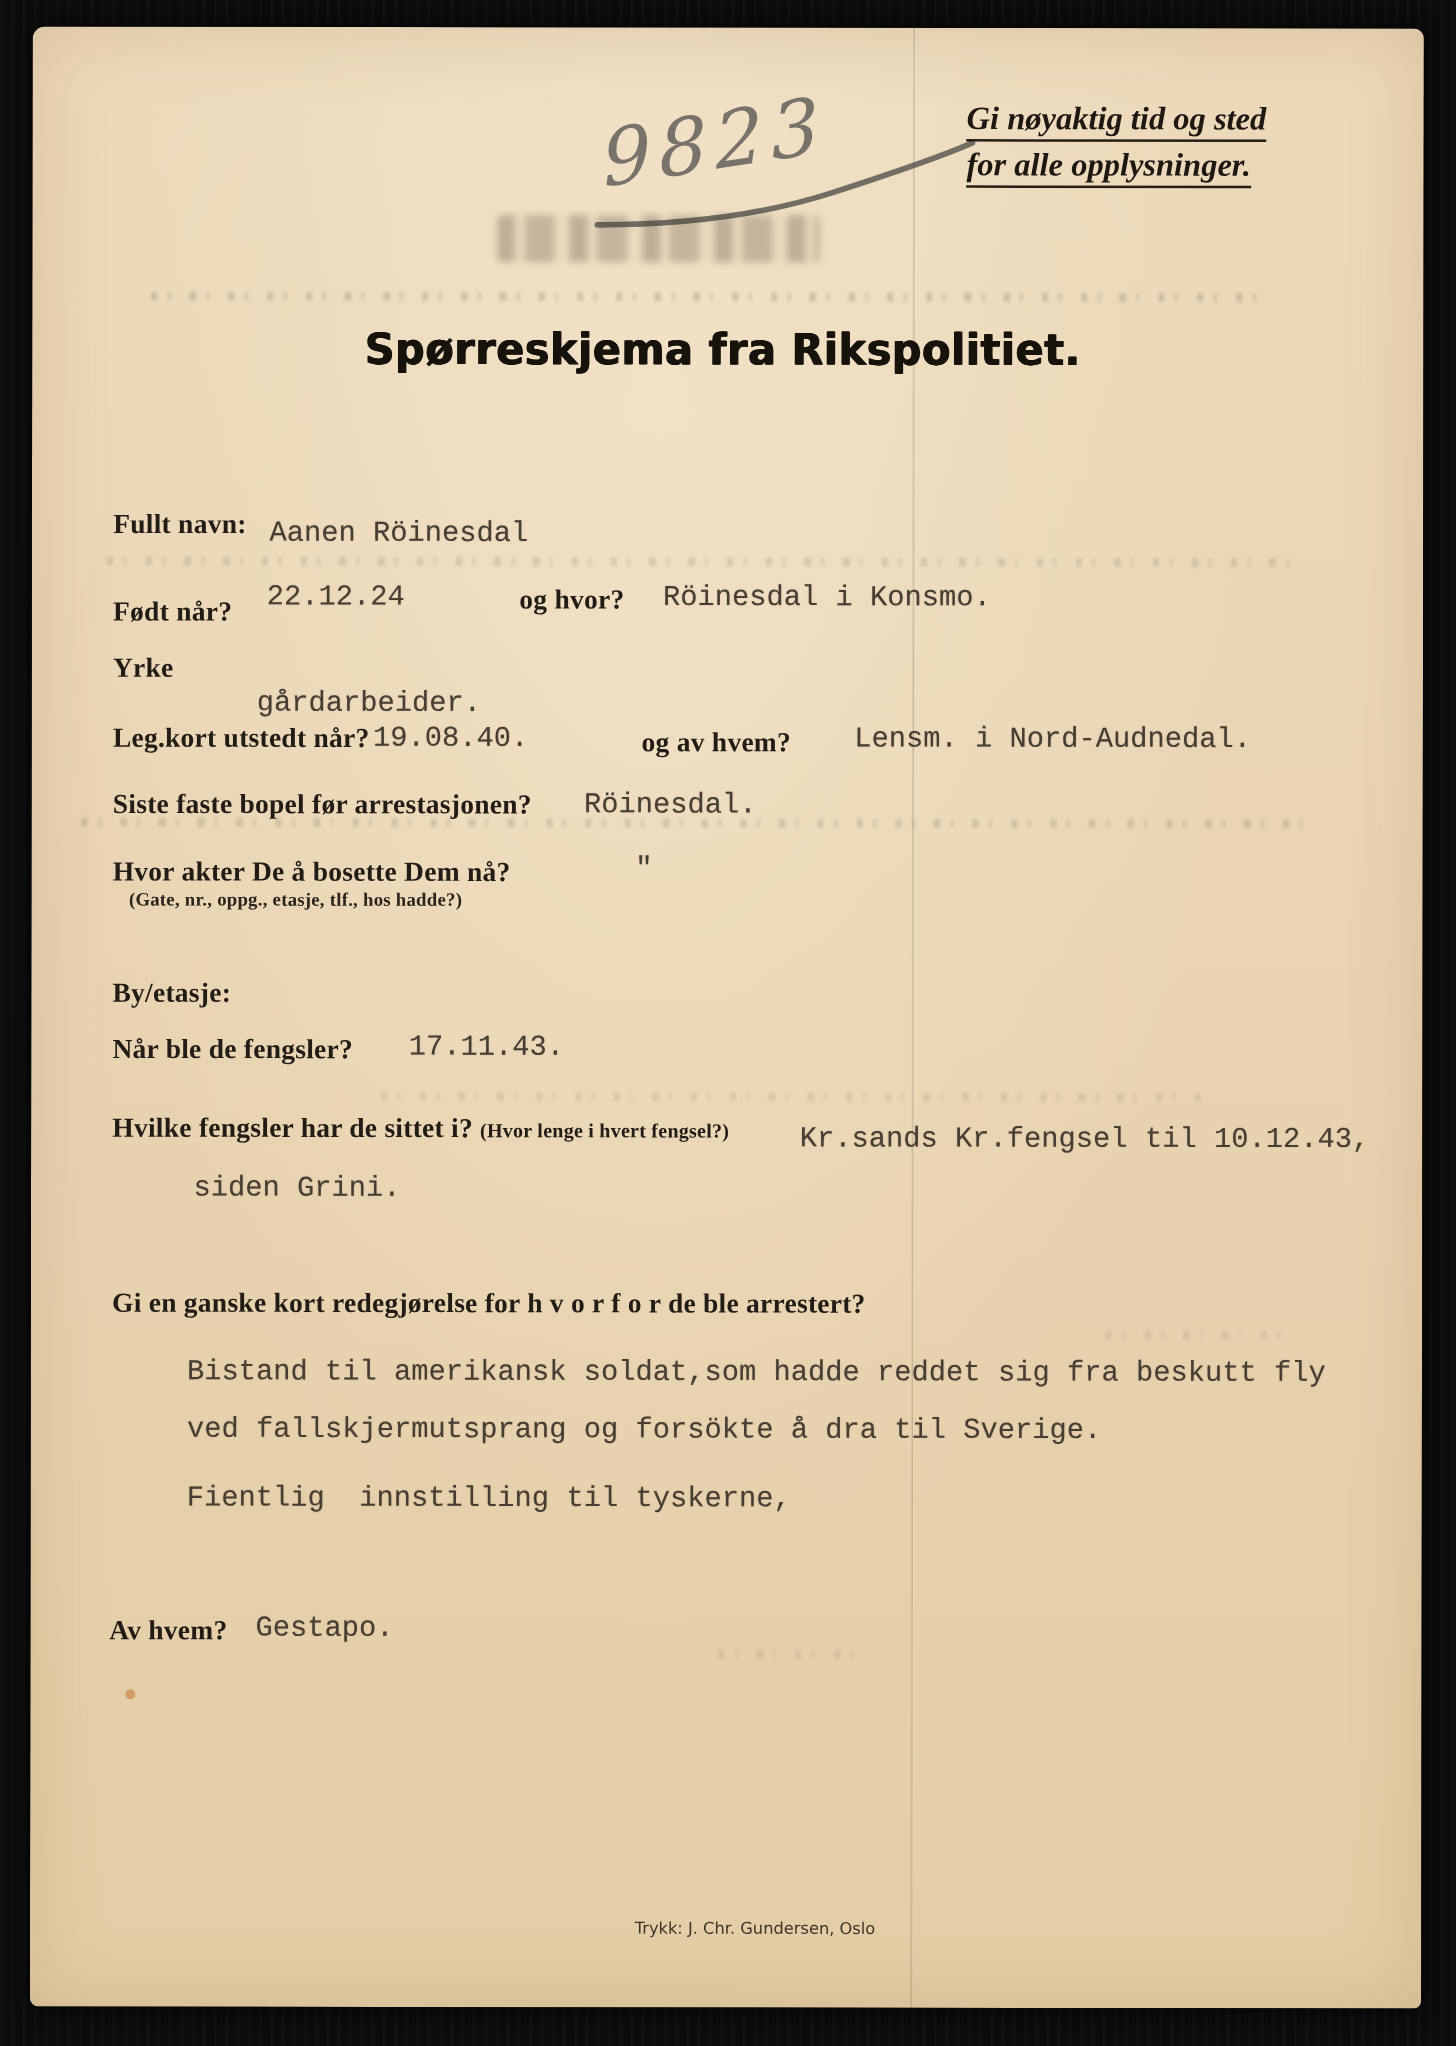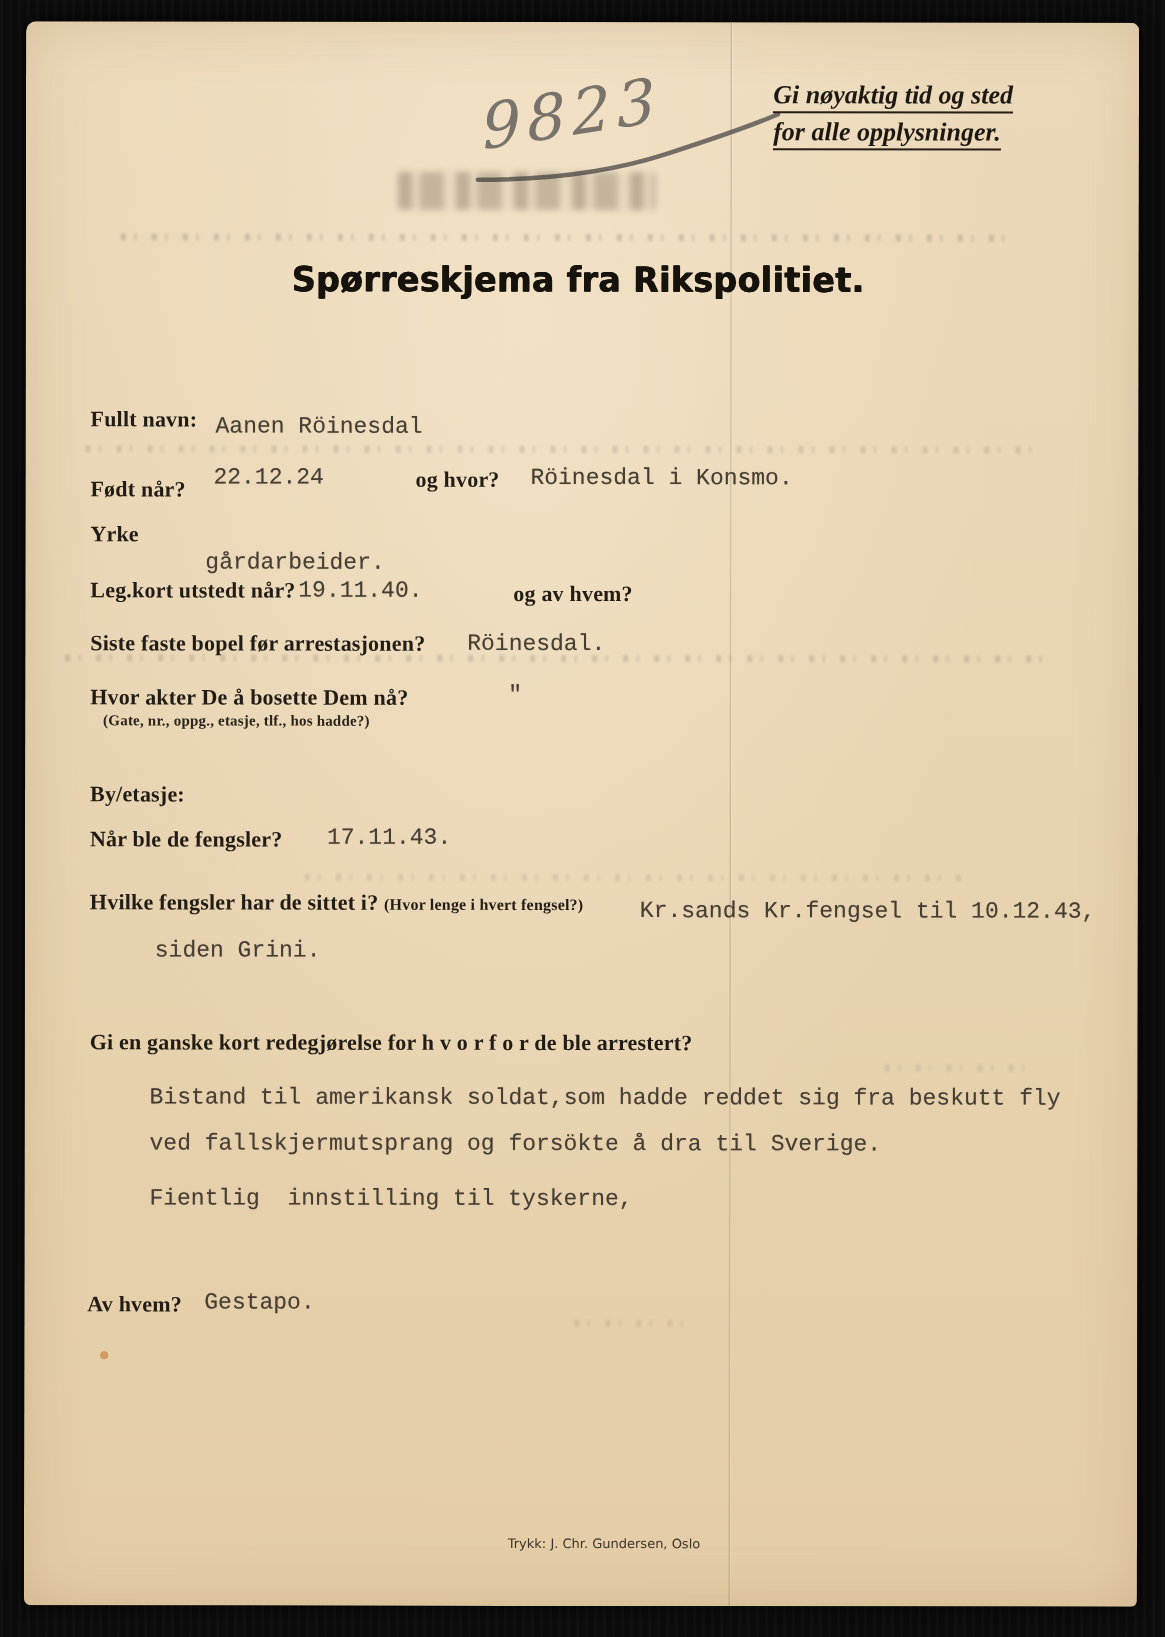--- a/index.html
+++ b/index.html
@@ -112,22 +112,23 @@
 
   <div class="label" style="left:65px;top:443px;margin-top:12px;">Født når?</div>
   <div class="typed" style="left:188px;top:443px;">22.12.24</div>
   <div class="label" style="left:390px;top:445px;text-align:center;">og hvor?</div>
   <div class="typed" style="left:505px;top:443px;">Röinesdal i Konsmo.</div>
 
   <div class="label" style="left:65px;top:500px;">Yrke</div>
   <div class="typed" style="left:180px;top:528px;">gårdarbeider.</div>
 
   <div class="label" style="left:65px;top:556px;">Leg.kort utstedt når?</div>
-  <div class="typed" style="left:273px;top:556px;">19.11.40.</div>
+  <div class="typed" style="left:273px;top:556px;">19.08.40.</div>
   <div class="label" style="left:488px;top:559px;">og av hvem?</div>
+  <div class="typed" style="left:658px;top:556px;">Lensm. i Nord-Audnedal.</div>
 
   <div class="label" style="left:65px;top:609px;">Siste faste bopel før arrestasjonen?</div>
   <div class="typed" style="left:442px;top:609px;">Röinesdal.</div>
 
   <div class="label" style="left:65px;top:663px;">Hvor akter De å bosette Dem nå?</div>
   <div class="typed" style="left:483px;top:660px;">"</div>
   <div class="label label-small" style="left:78px;top:691px;">(Gate, nr., oppg., etasje, tlf., hos hadde?)</div>
 
   <div class="label" style="left:65px;top:760px;">By/etasje:</div>
 

